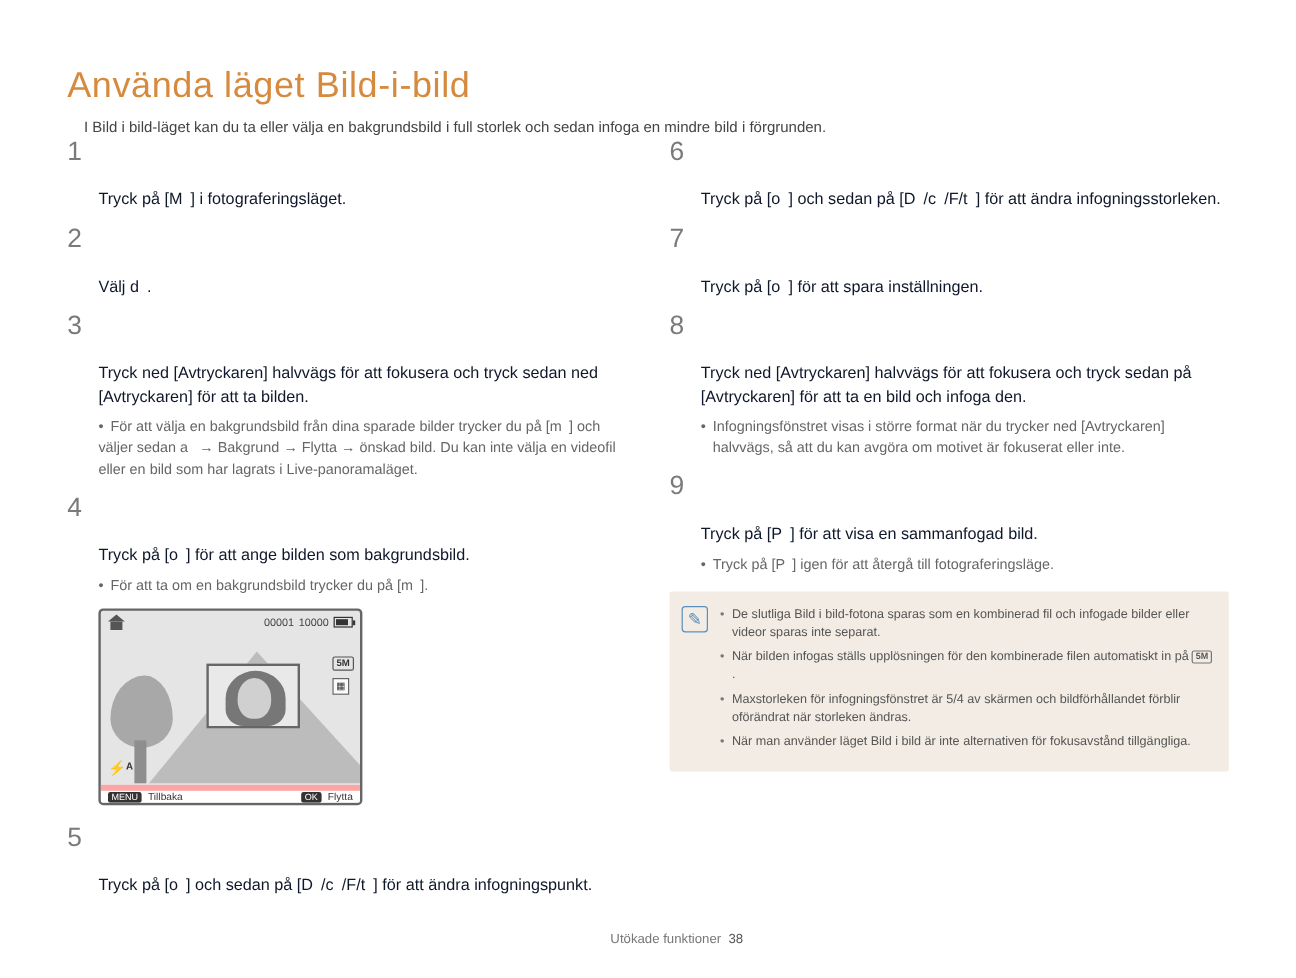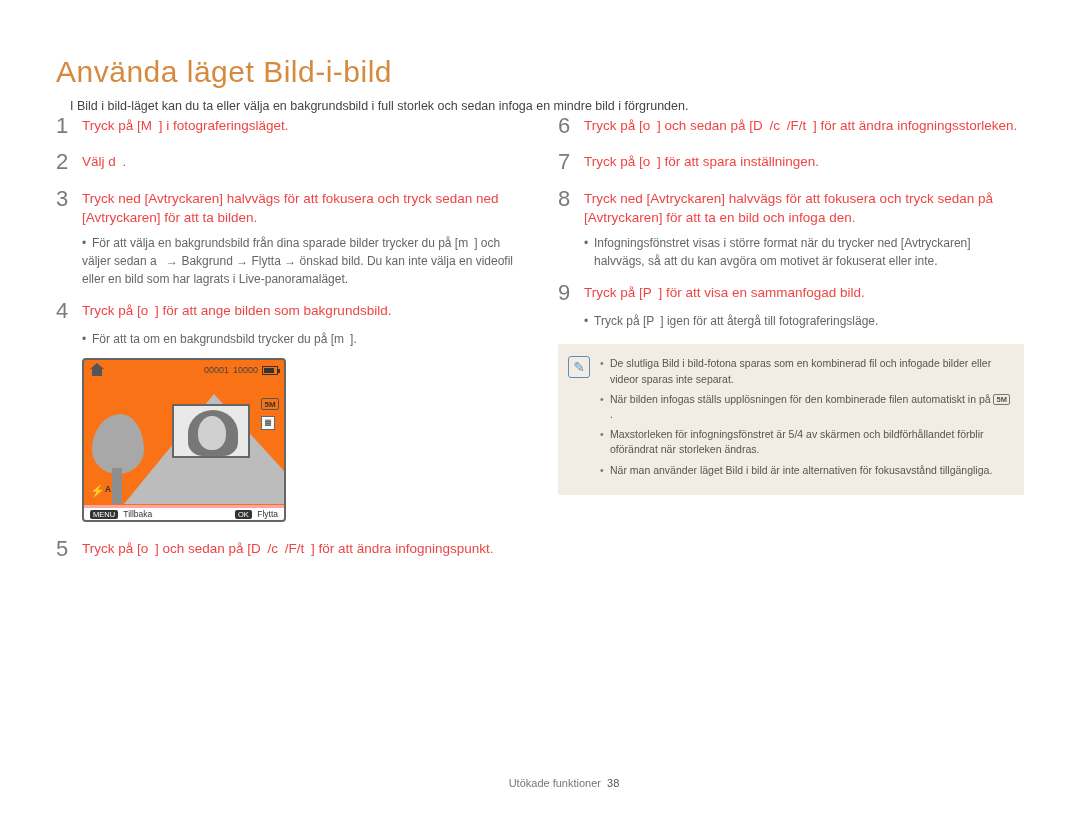--- a/index.html
+++ b/index.html
@@ -38,44 +38,45 @@
   .step-num {
     font-size: 22px;
     font-weight: 300;
     color: #7a7a7a;
     width: 26px;
     flex-shrink: 0;
     line-height: 1.2;
   }
   .step-text {
     font-size: 13.5px;
-    color: #ef4444;
+    color: #0f172a;
     line-height: 1.45;
     padding-top: 3px;
+    margin-top: 40px;
   }
   .step-sub {
     font-size: 12px;
     color: #666;
     line-height: 1.5;
     margin-left: 26px;
     margin-bottom: 10px;
     margin-top: -4px;
   }
   .arrow-sep { font-family: sans-serif; }
 
   .preview-wrap {
     margin: 6px 0 14px 26px;
   }
   .preview {
-    width: 204px;
+    width: 220px;
     height: 164px;
     border: 2px solid #666;
     border-radius: 4px;
     position: relative;
-    background: #f97316;
+    background: #e5e5e5;
     overflow: hidden;
   }
   .preview-top {
     position: absolute;
     top: 4px; left: 6px; right: 6px;
     display: flex;
     justify-content: space-between;
     align-items: center;
     font-size: 9px;
     color: #444;
@@ -173,21 +174,21 @@
     position: absolute;
     left: 6px; bottom: 22px;
     font-size: 12px;
     font-weight: bold;
     color: #333;
   }
   .preview-bottom {
     position: absolute;
     left: 0; right: 0; bottom: 0;
     height: 15px;
-    border-top: 3px solid #fca5a5;
+    border-top: 5px solid #fca5a5;
     background: #fff;
     display: flex;
     align-items: center;
     font-size: 8.5px;
     color: #333;
     padding: 0 6px;
     justify-content: space-between;
     gap: 40px;
   }
   .btn-chip {

